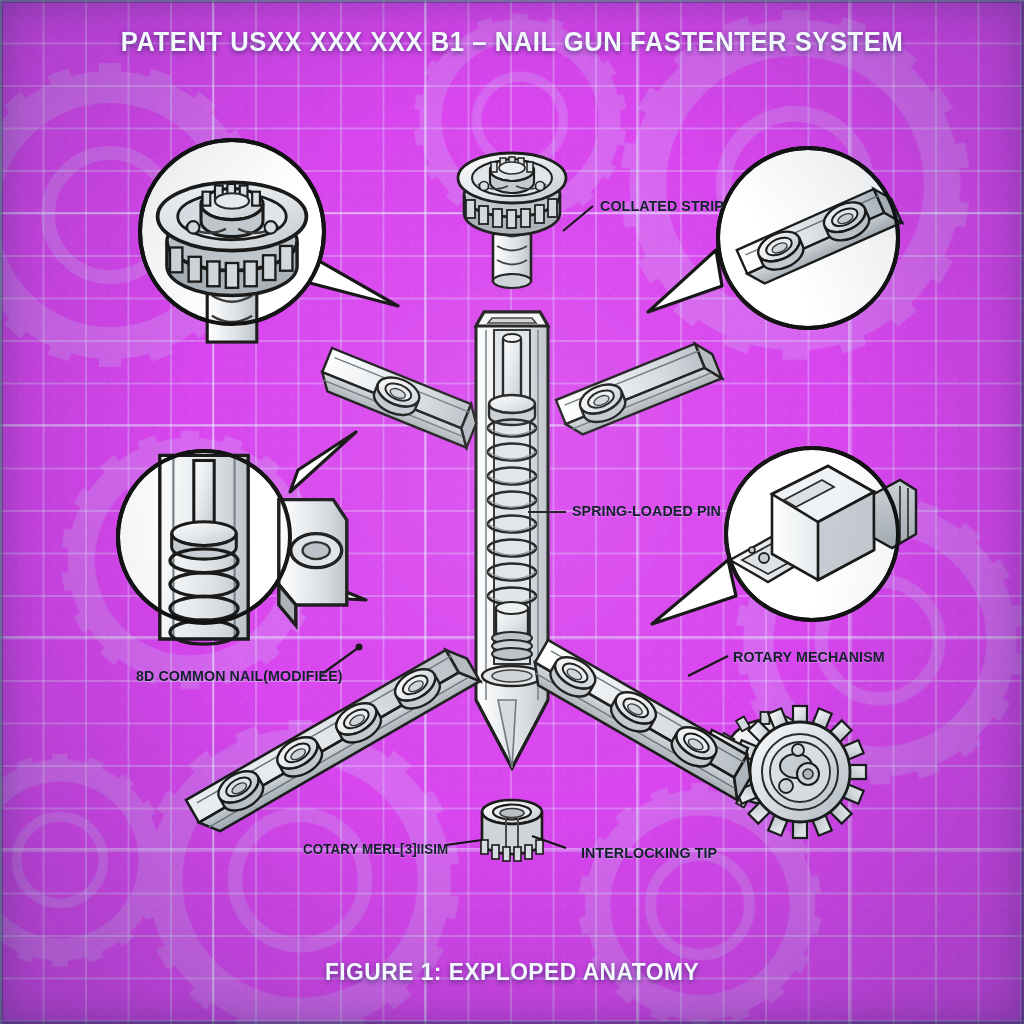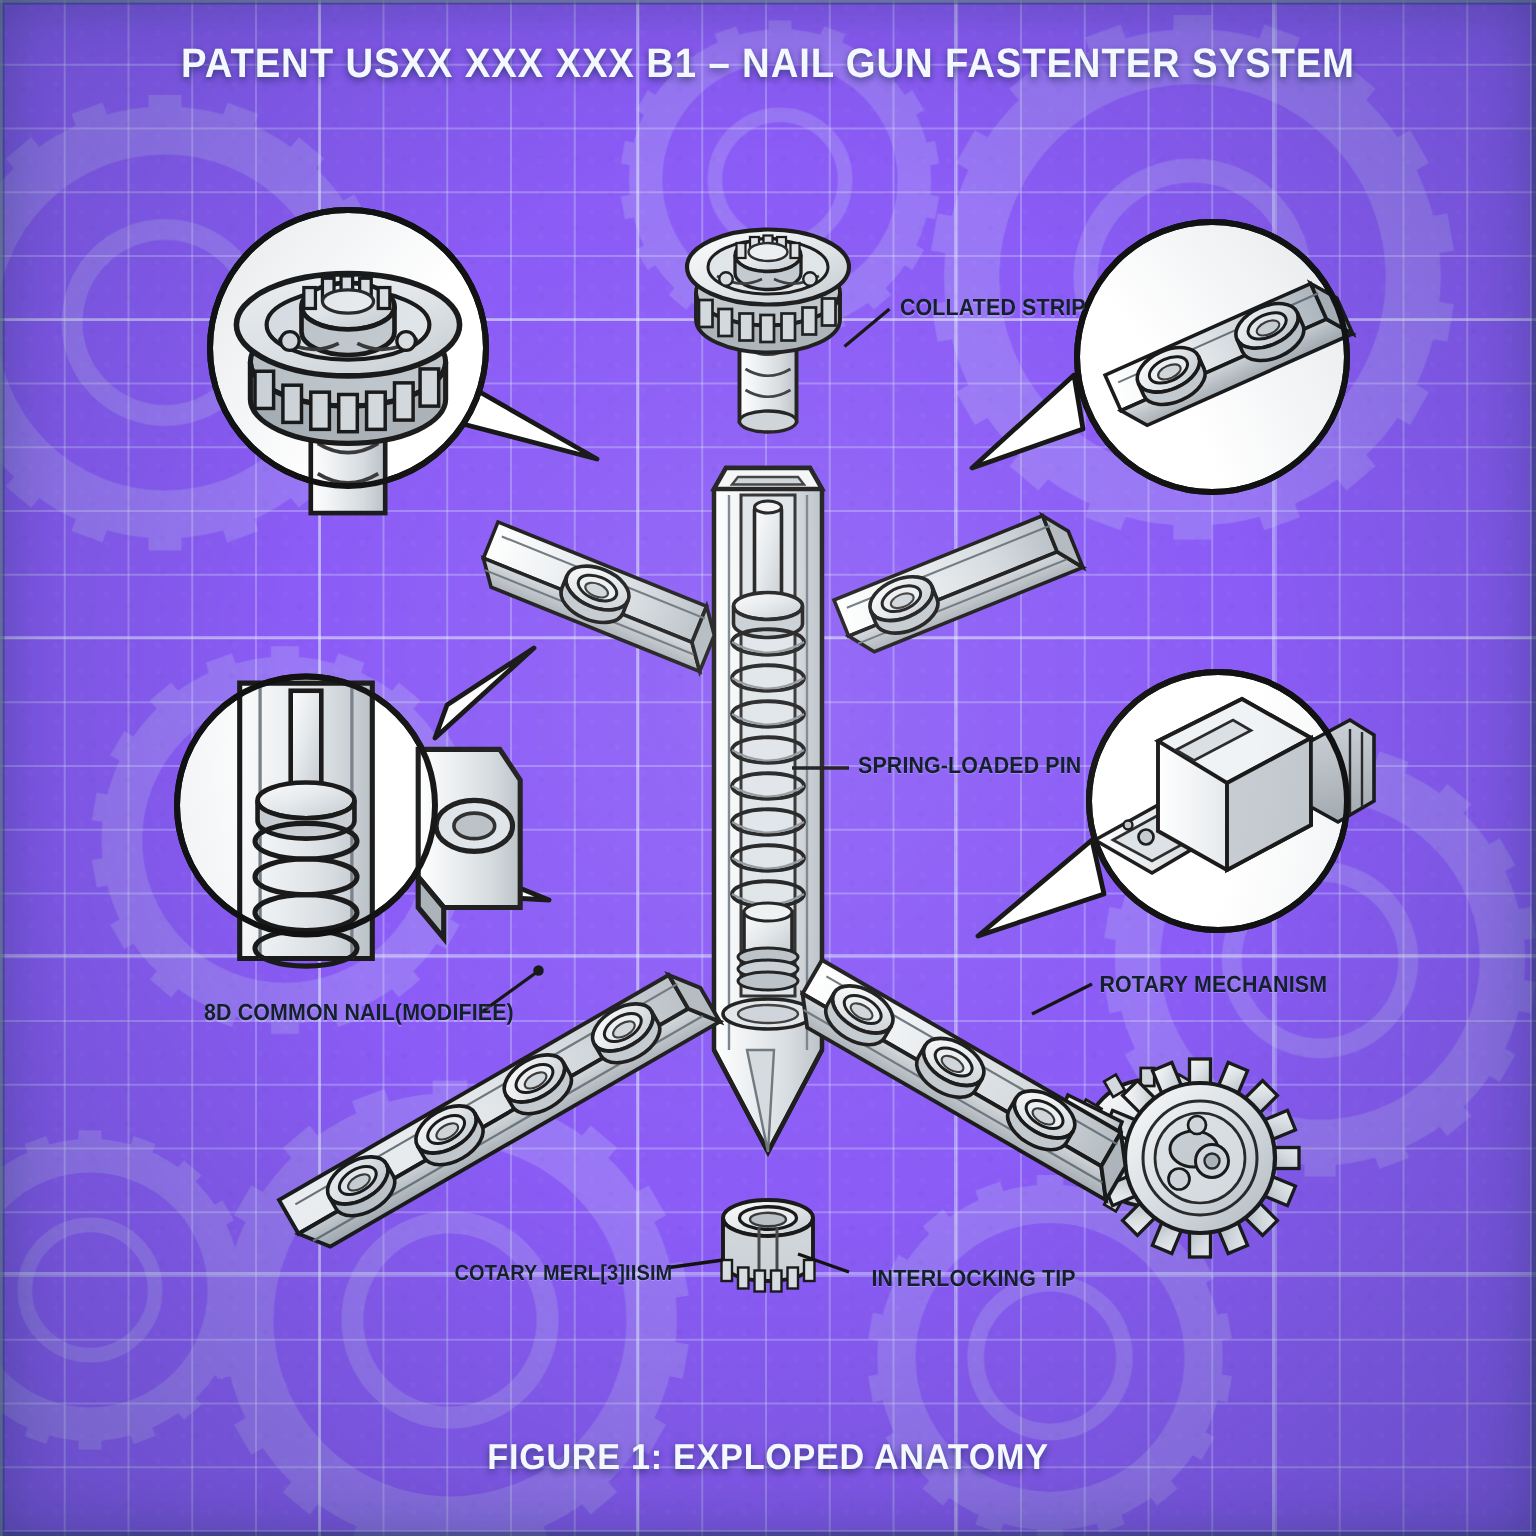--- a/index.html
+++ b/index.html
@@ -1,20 +1,20 @@
 <!DOCTYPE html>
 <html><head>
 <meta charset="utf-8">
 <style>
   html,body{margin:0;padding:0;background:#0e2a3d;}
   body{width:1024px;height:1024px;overflow:hidden;font-family:"Liberation Sans",sans-serif;}
 
   #sheet{
     position:relative;width:1024px;height:1024px;
-    background:#8b5cf6;
+    background:#d946ef;
     overflow:hidden;
   }
 
   
   .grid-minor,.grid-major{position:absolute;inset:0;pointer-events:none;}
   .grid-minor{
     background-image:
       linear-gradient(to right, rgba(222,238,250,.30) 1.5px, transparent 1.5px),
       linear-gradient(to bottom, rgba(222,238,250,.30) 1.5px, transparent 1.5px);
     background-size:42.5px 42.5px;

